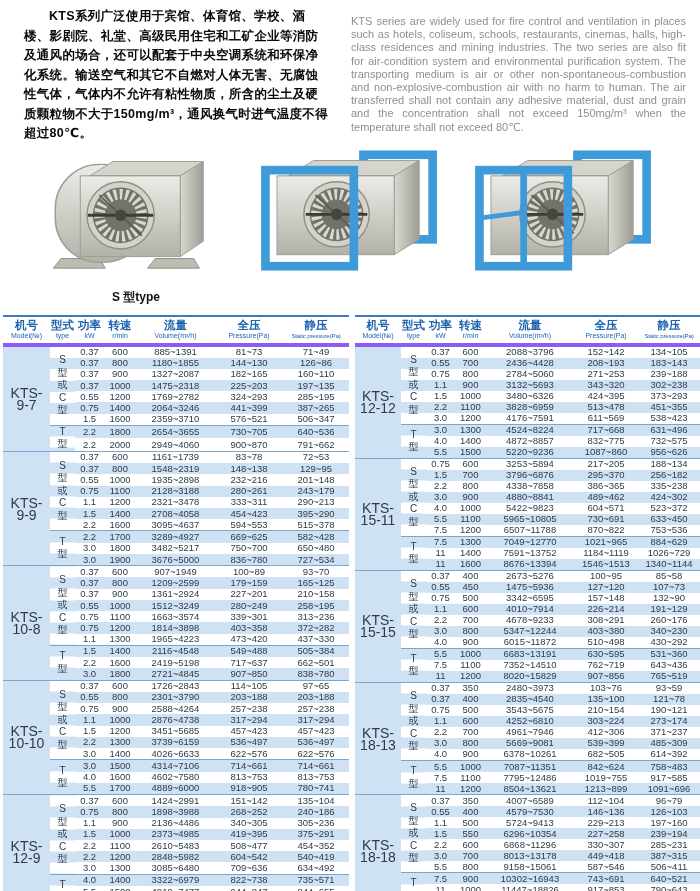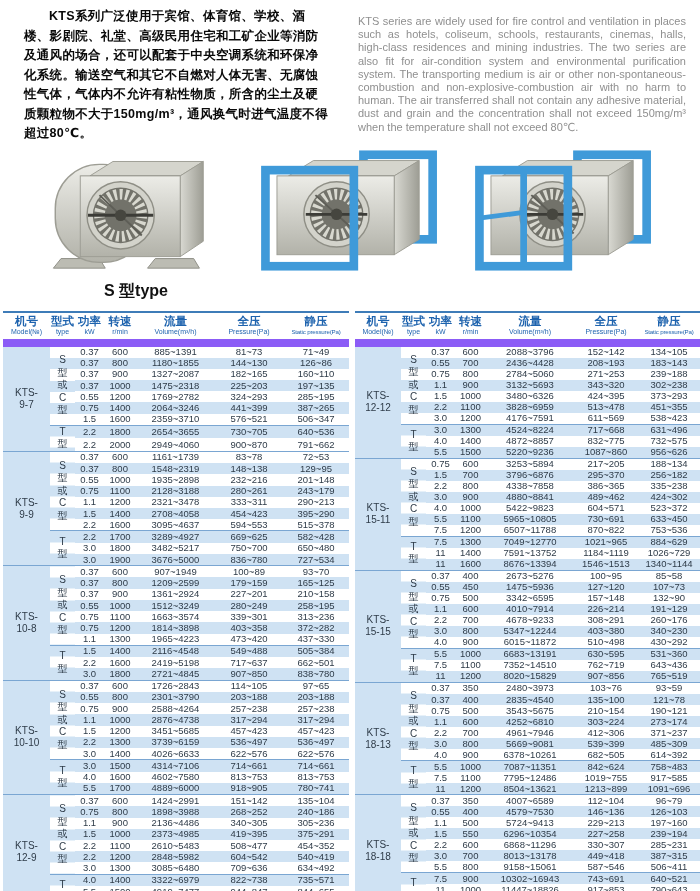--- a/index.html
+++ b/index.html
@@ -1,50 +1,50 @@
 <!DOCTYPE html>
 <html><head>
 <meta charset="utf-8">
 <style>
   html,body{margin:0;padding:0;}
   body{
     width:700px;height:891px;background:#ffffff;overflow:hidden;position:relative;
     font-family:"Liberation Sans","DejaVu Sans",sans-serif;
   }
   
-  .intro{display:flex;gap:21px;padding:7px 3px 0 24px;}
+  .intro{display:flex;gap:14px;padding:7px 3px 0 24px;}
   .intro-cn{
     width:305px;margin:0;font-weight:bold;font-size:12.5px;line-height:19.5px;
     color:#0a0a0a;text-indent:2em;letter-spacing:.3px;
   }
   .intro-en{
     flex:1;margin:8px;font-size:11px;line-height:13.2px;color:#8f8f8f;
     text-align:justify;padding-right:3px;
   }
   
   .products{display:flex;justify-content:center;gap:6px;margin-top:5px;padding:0 26px;}
   .products figure{margin:0;text-align:center;width:208px;}
-  .products figcaption{font-weight:bold;font-size:16px;color:#111;margin-top:5px;}
+  .products figcaption{font-weight:bold;font-size:12px;color:#111;margin-top:13px;}
   
   .tables{display:flex;gap:6px;padding:0 3px;margin-top:9px;}
   table{border-collapse:collapse;table-layout:fixed;
         border-top:2px solid #3e7cb8;border-bottom:2px solid #3e7cb8;}
   .tbl-l{--rh:11.2px;width:346px;}
   .tbl-r{--rh:10.95px;width:345px;}
-  thead{border-bottom:8px solid #8b5cf6;}
+  thead{border-bottom:4px solid #8b5cf6;}
   thead th{padding:2px 0 3px;background:#fff;}
   .hcn{font-size:11.5px;font-weight:bold;color:#1e63ae;line-height:13px;}
   .hen{font-size:7px;font-weight:normal;color:#1e63ae;line-height:8px;}
   .hen.xs{font-size:6.2px;letter-spacing:-.2px;}
   tbody{border-top:1px solid #7aa6d2;}
   td{height:var(--rh);padding:0;font-size:9.5px;line-height:10px;
      color:#2e3b48;text-align:center;overflow:hidden;}
   tbody tr:nth-child(even) td:not(.model):not(.type){background:#cfe2f3;}
   tbody tr:nth-child(odd)  td:not(.model):not(.type){background:#ffffff;}
-  td.model{background:#cfe2f3;white-space:pre-line;font-size:10px;line-height:12px;}
+  td.model{background:#cfe2f3;white-space:pre-line;font-size:14px;line-height:12px;}
   td.type{white-space:pre-line;font-size:10px;line-height:12.5px;}
   td.type.sc{background:repeating-linear-gradient(to bottom,#ffffff 0 var(--rh),#cfe2f3 var(--rh) calc(2*var(--rh)));}
   td.type.tt{background:repeating-linear-gradient(to bottom,#cfe2f3 0 var(--rh),#ffffff var(--rh) calc(2*var(--rh)));}
   tr.t-start td{border-top:1px solid #7aa6d2;}
 </style>
 </head>
 <body>
 
 <div class="intro">
   <p class="intro-cn">KTS系列广泛使用于宾馆、体育馆、学校、酒楼、影剧院、礼堂、高级民用住宅和工矿企业等消防及通风的场合，还可以配套于中央空调系统和环保净化系统。输送空气和其它不自燃对人体无害、无腐蚀性气体，气体内不允许有粘性物质，所含的尘土及硬质颗粒物不大于150mg/m³，通风换气时进气温度不得超过80℃。</p>

